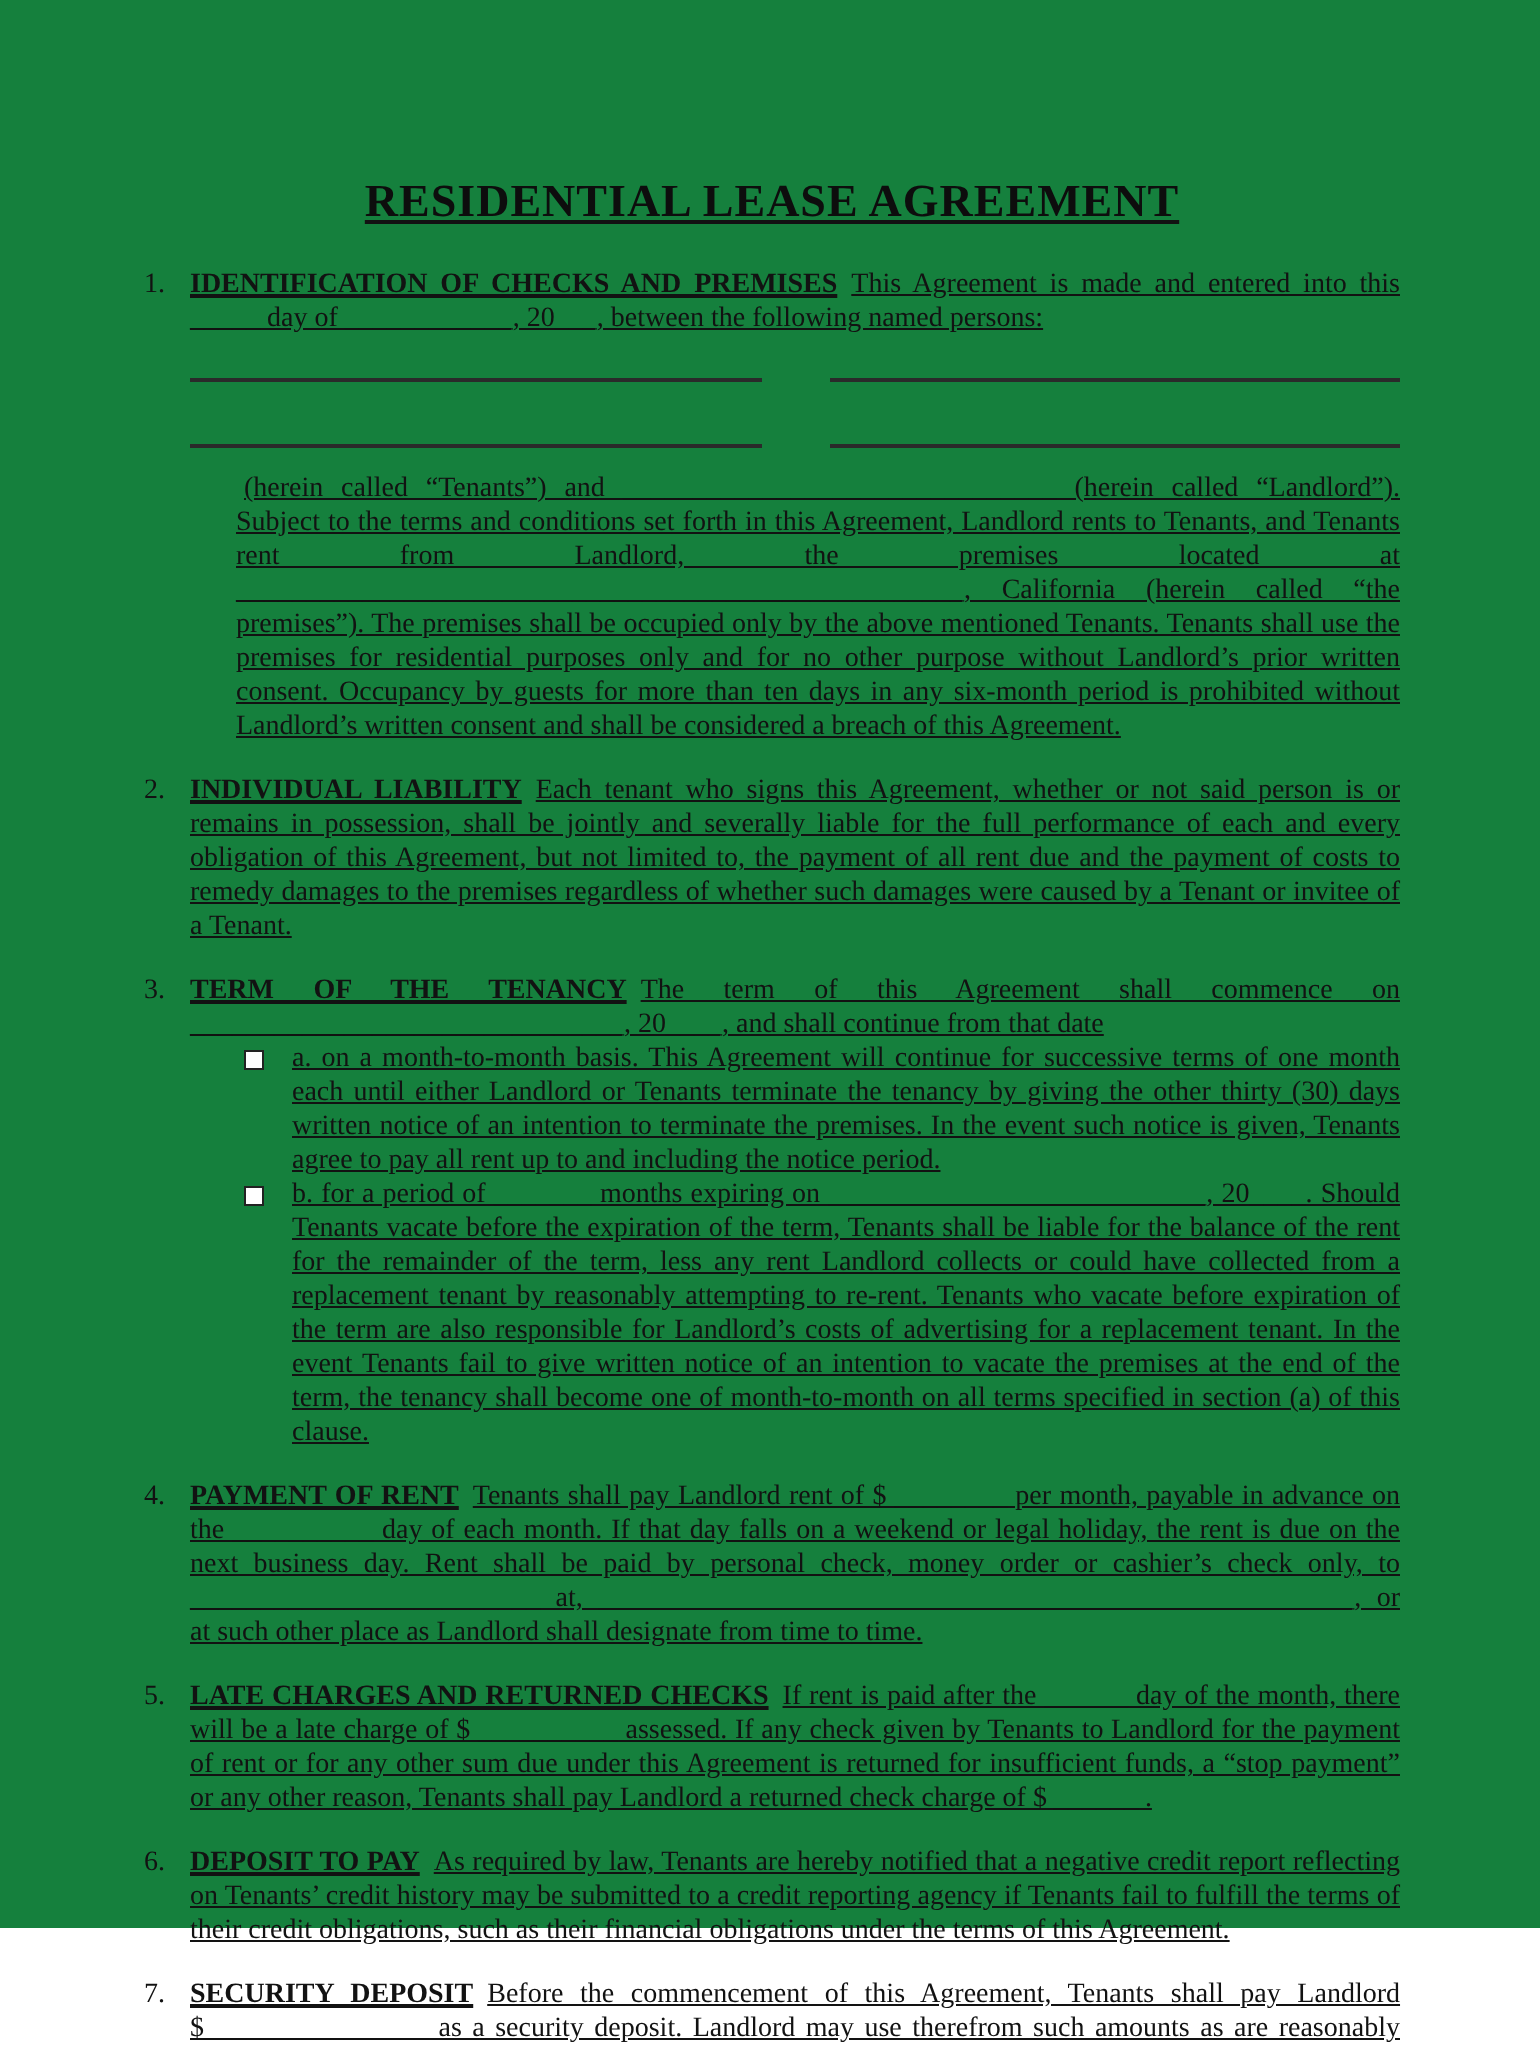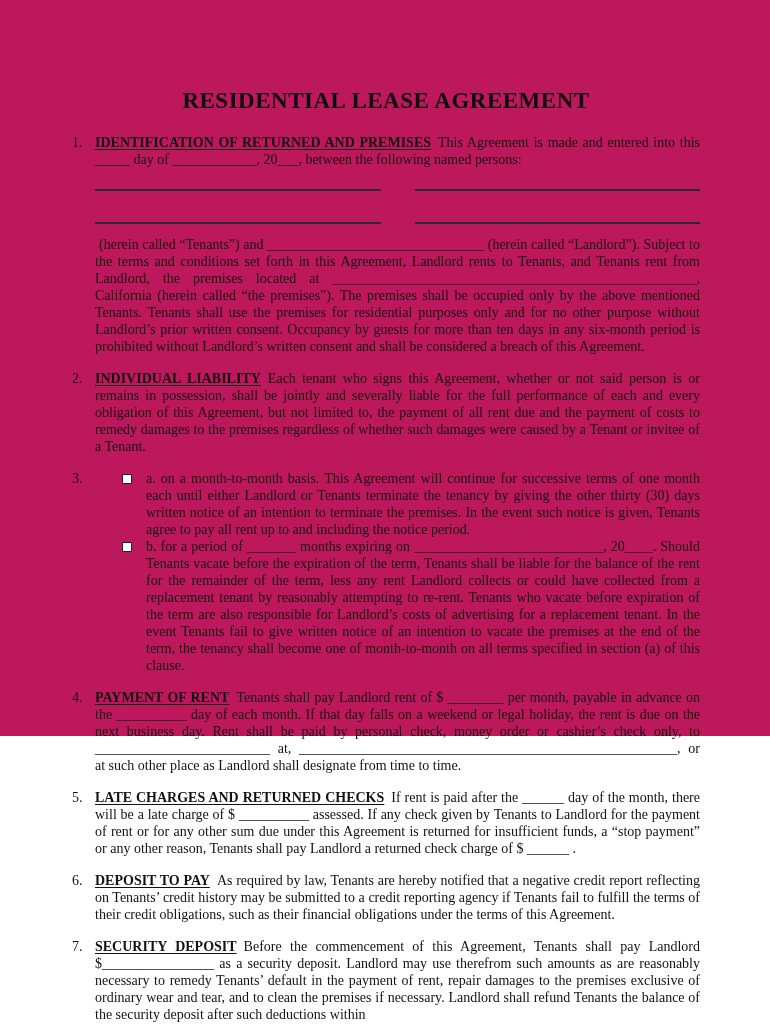--- a/index.html
+++ b/index.html
@@ -10,23 +10,24 @@
   body {
     width: 770px;
     height: 1024px;
     overflow: hidden;
     font-family: "Liberation Serif", "DejaVu Serif", serif;
     color: #121212;
   }
   .page {
     box-sizing: border-box;
     width: 770px;
-    height: 736px;
+    height: 964px;
     padding: 88px 70px 0 72px;
-    background: #be185d;
+    background: #15803d;
+    text-decoration: underline;
   }
   .doc-title {
     margin: 0 0 20px 0;
     text-align: center;
     font-size: 23px;
     font-weight: bold;
     letter-spacing: 0.5px;
     color: #0d0d0d;
   }
   .section {
@@ -57,21 +58,21 @@
     display: grid;
     grid-template-columns: 1fr 1fr;
     column-gap: 34px;
     margin: 0 0 12px 0;
   }
   .sig-line {
     border-bottom: 2px solid #2a2a2a;
   }
   .sig-line.row1 { height: 21px; }
   .sig-line.row2 { height: 31px; }
-  .continuation { text-indent: 4px; }
+  .continuation { text-indent: 4px; margin-left: 23px; }
   .option {
     position: relative;
     padding-left: 51px;
   }
   .option .checkbox {
     position: absolute;
     left: 27px;
     top: 3.5px;
     width: 8px;
     height: 8px;
@@ -83,41 +84,42 @@
 </head>
 <body>
 
 <div class="page">
 
   <h1 class="doc-title">RESIDENTIAL LEASE AGREEMENT</h1>
 
   <div class="section">
     <span class="sec-num">1.</span>
     <div class="sec-body">
-      <p class="para"><span class="sec-heading">IDENTIFICATION OF RETURNED AND PREMISES</span><span>This Agreement is made and entered into this _____ day of ____________, 20___, between the following named persons:</span></p>
+      <p class="para"><span class="sec-heading">IDENTIFICATION OF CHECKS AND PREMISES</span><span>This Agreement is made and entered into this _____ day of ____________, 20___, between the following named persons:</span></p>
       <div class="sig-grid">
         <div class="sig-line row1"></div>
         <div class="sig-line row1"></div>
         <div class="sig-line row2"></div>
         <div class="sig-line row2"></div>
       </div>
       <p class="para continuation">(herein called “Tenants”) and _______________________________ (herein called “Landlord”).  Subject to the terms and conditions set forth in this Agreement, Landlord rents to Tenants, and Tenants rent from Landlord, the premises located at ____________________________________________________, California (herein called “the premises”).  The premises shall be occupied only by the above mentioned Tenants.  Tenants shall use the premises for residential purposes only and for no other purpose without Landlord’s prior written consent.  Occupancy by guests for more than ten days in any six-month period is prohibited without Landlord’s written consent and shall be considered a breach of this Agreement.</p>
     </div>
   </div>
 
   <div class="section">
     <span class="sec-num">2.</span>
     <div class="sec-body">
       <p class="para"><span class="sec-heading">INDIVIDUAL LIABILITY</span><span>Each tenant who signs this Agreement, whether or not said person is or remains in possession, shall be jointly and severally liable for the full performance of each and every obligation of this Agreement, but not limited to, the payment of all rent due and the payment of costs to remedy damages to the premises regardless of whether such damages were caused by a Tenant or invitee of a Tenant.</span></p>
     </div>
   </div>
 
   <div class="section">
     <span class="sec-num">3.</span>
     <div class="sec-body">
+      <p class="para"><span class="sec-heading">TERM OF THE TENANCY</span><span>The term of this Agreement shall commence on _______________________________, 20____, and shall continue from that date</span></p>
       <div class="option">
         <span class="checkbox"></span>
         <p class="para">a.  on a month-to-month basis.  This Agreement will continue for successive terms of one month each until either Landlord or Tenants terminate the tenancy by giving the other thirty (30) days written notice of an intention to terminate the premises.  In the event such notice is given, Tenants agree to pay all rent up to and including the notice period.</p>
       </div>
       <div class="option">
         <span class="checkbox"></span>
         <p class="para">b.  for a period of _______ months expiring on ___________________________, 20____.  Should Tenants vacate before the expiration of the term, Tenants shall be liable for the balance of the rent for the remainder of the term, less any rent Landlord collects or could have collected from a replacement tenant by reasonably attempting to re-rent.  Tenants who vacate before expiration of the term are also responsible for Landlord’s costs of advertising for a replacement tenant.  In the event Tenants fail to give written notice of an intention to vacate the premises at the end of the term, the tenancy shall become one of month-to-month on all terms specified in section (a) of this clause.</p>
       </div>
     </div>
   </div>

